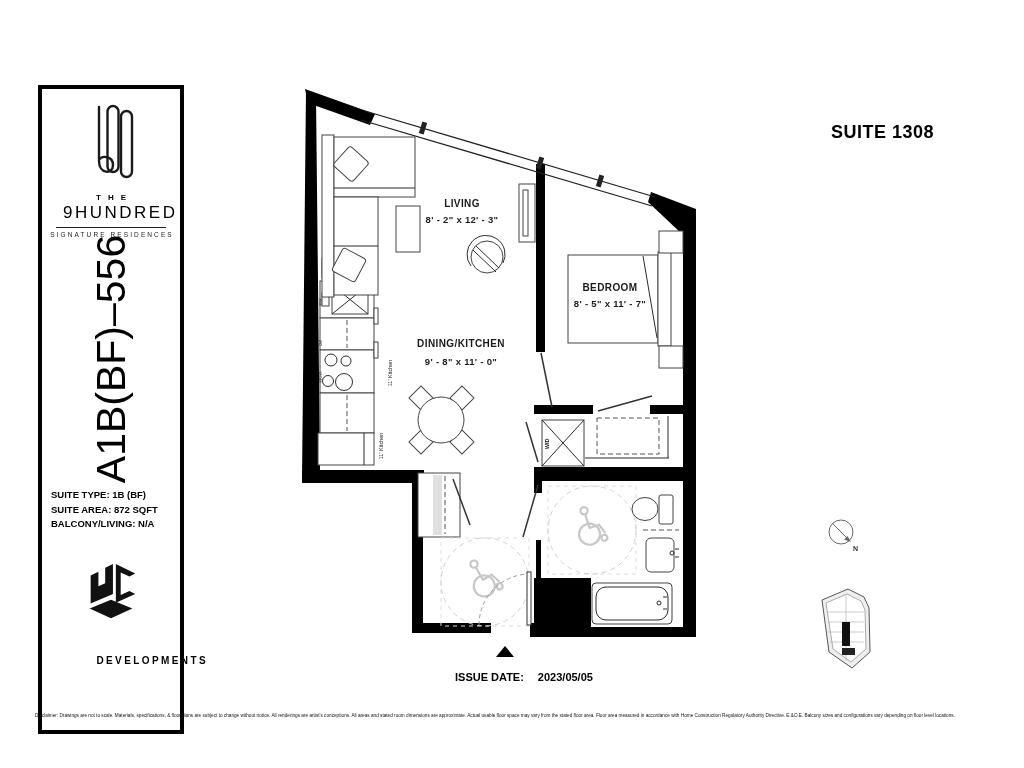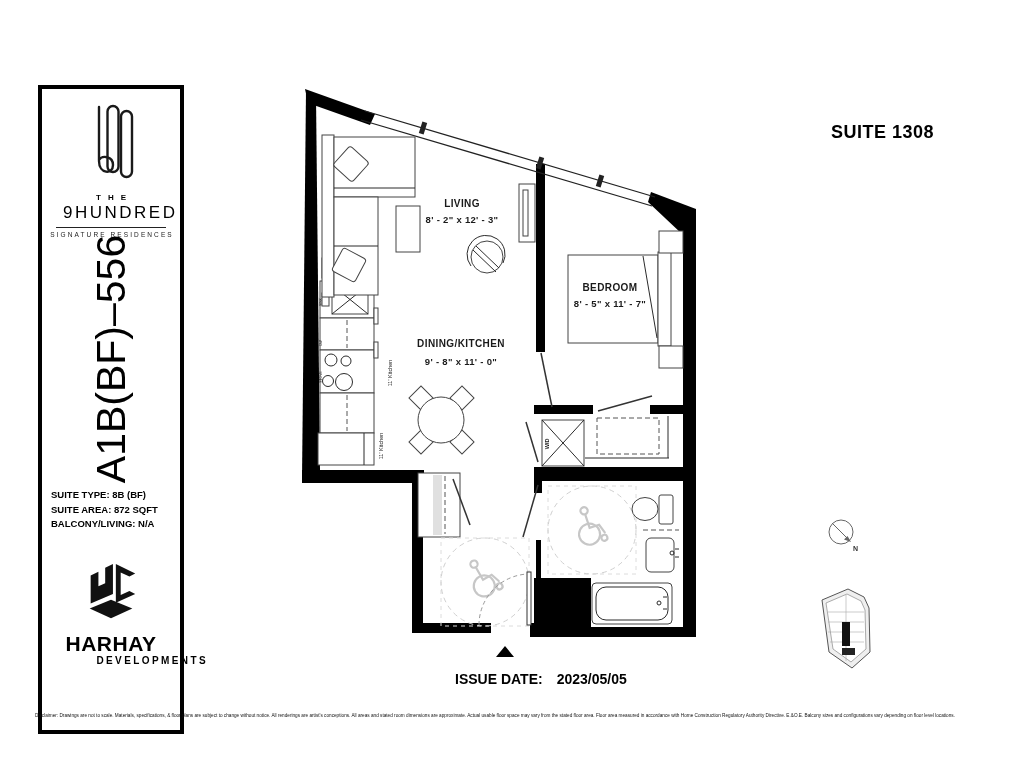--- a/index.html
+++ b/index.html
@@ -16,21 +16,21 @@
   .brand-tagline{left:0;top:142px;width:100%;text-align:center;font-size:6.5px;font-weight:500;letter-spacing:2.1px;text-indent:2.1px;color:#222;}
   .model-code{left:-81px;top:245px;width:300px;height:50px;line-height:50px;text-align:center;
               font-size:41px;font-weight:500;transform:rotate(-90deg);white-space:nowrap;}
   .specs{left:9px;top:399px;font-size:9.5px;font-weight:bold;line-height:14.5px;white-space:nowrap;}
   .hclogo{left:38px;top:466px;}
   .dev-name{left:0;top:543px;width:100%;text-align:center;font-size:21px;font-weight:bold;letter-spacing:.5px;}
   .dev-sub{left:0;top:566px;width:100%;text-align:center;font-size:10px;font-weight:bold;letter-spacing:2.4px;text-indent:2.4px;margin-left:40px;}
 
   
   .suite-title{left:831px;top:122px;font-size:18px;font-weight:bold;letter-spacing:.5px;}
-  .issue-row{left:455px;top:671px;font-size:14px;font-weight:bold;display:flex;gap:14px;white-space:nowrap;}
+  .issue-row{left:455px;top:671px;font-size:11px;font-weight:bold;display:flex;gap:14px;white-space:nowrap;}
   .disclaimer{left:35px;top:713px;width:2040px;font-size:10px;color:#111;white-space:nowrap;
               transform:scale(0.468);transform-origin:top left;}
 
   
   .plan{left:295px;top:80px;}
   .plan text{font-family:"Liberation Sans",sans-serif;fill:#1a1a1a;}
   .room-name{font-size:10px;font-weight:bold;letter-spacing:.4px;text-anchor:middle;}
   .room-dims{font-size:9.5px;font-weight:bold;letter-spacing:.3px;text-anchor:middle;}
   .tiny-note{font-size:5.5px;fill:#333;text-anchor:middle;}
   .micro{font-size:3.4px;fill:#222;text-anchor:middle;}
@@ -56,32 +56,31 @@
         <rect x="15.5" y="3" width="11" height="66" rx="5.5"></rect>
         <rect x="29" y="8" width="11" height="66" rx="5.5"></rect>
       </g>
     </svg>
     <div class="abs brand-the">THE</div>
     <div class="abs brand-name">9HUNDRED</div>
     <div class="abs brand-rule"></div>
     <div class="abs brand-tagline">SIGNATURE RESIDENCES</div>
     <div class="abs model-code">A1B(BF)–556</div>
     <div class="abs specs">
-      <div>SUITE TYPE: 8B (BF)</div>
+      <div>SUITE TYPE: 1B (BF)</div>
       <div>SUITE AREA: 872 SQFT</div>
       <div>BALCONY/LIVING: N/A</div>
     </div>
     <svg class="abs hclogo" width="62" height="72" viewBox="0 0 64 70">
       <g fill="#111">
         <polygon points="32,44 10,53 32,63 54,53"></polygon>
         <path d="M11,19 L19,15 V30 L26,27 V11 L34,7 V38 L11,48 Z"></path>
         <path d="M37,7 L57,17 L51,20 L42,16 V39 L51,35 L57,38 L37,47 Z"></path>
       </g>
     </svg>
-    <div class="abs dev-name">HARHAY</div>
     <div class="abs dev-sub">DEVELOPMENTS</div>
   </div>
 
   <div class="abs suite-title">SUITE 1308</div>
 
   <svg class="abs plan" width="420" height="590" viewBox="0 0 420 590">
 
     <g>
       <path class="wall" d="M11,10 L21,16 L25,390 L7,399 Z"></path>
       <path class="wall" d="M10,9 L80,34 L75,45 L13,23 Z"></path>

